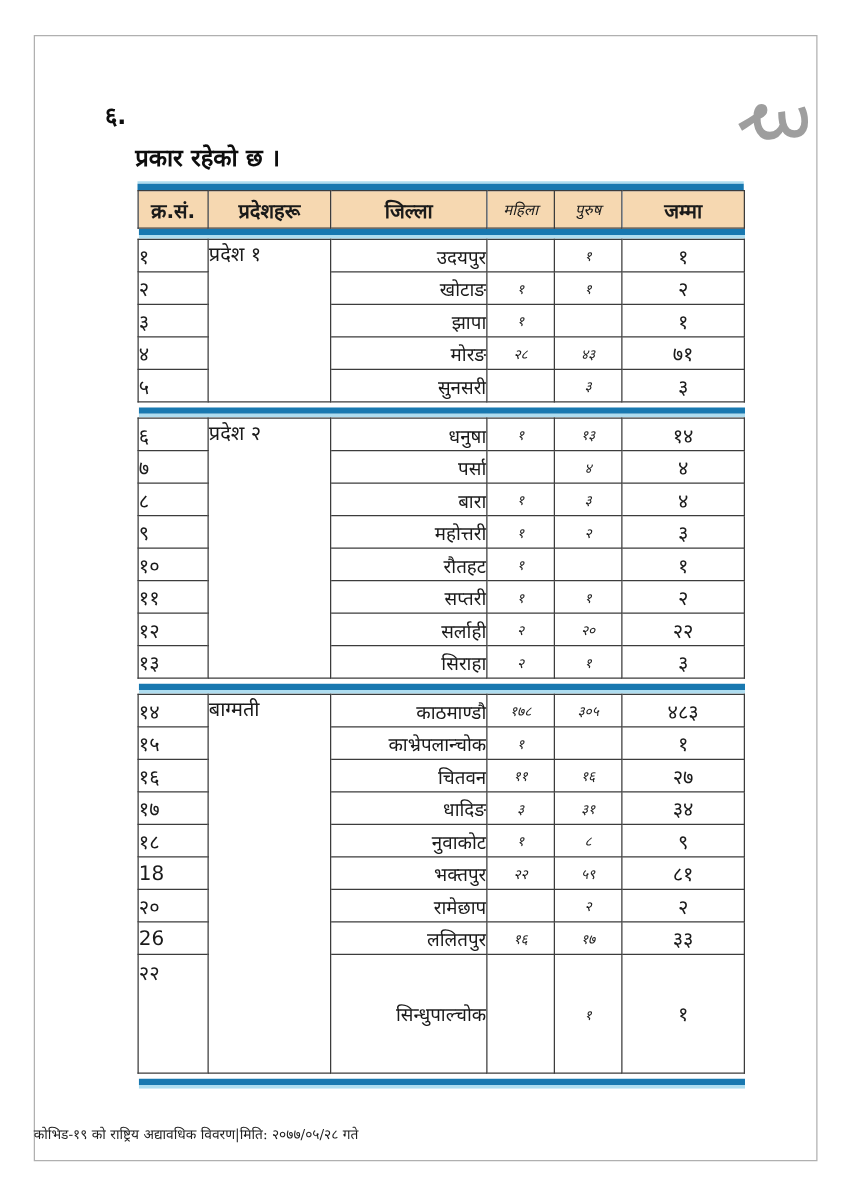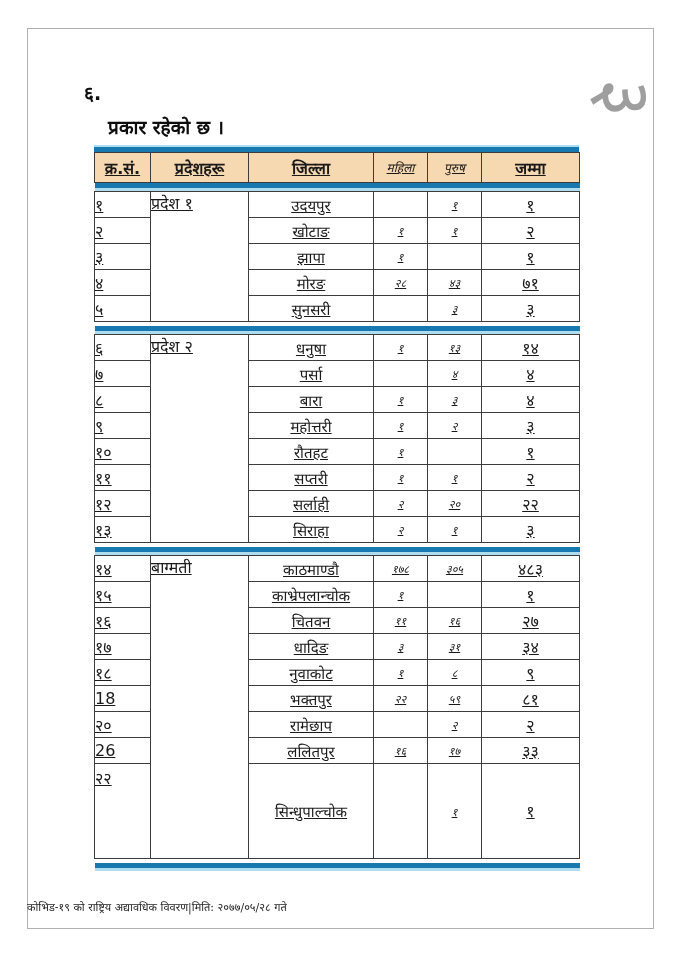--- a/index.html
+++ b/index.html
@@ -39,23 +39,22 @@
     display: flex;
     font-weight: bold;
     font-size: 19px;
     line-height: 34px;
     color: #0d0d0d;
     white-space: nowrap;
   }
   .heading .num { margin-right: 7px; }
   .table-wrap {
     position: absolute;
-    left: 94px; top: 145px;
+    left: 110px; top: 145px;
     width: 485px;
-    text-decoration: underline;
   }
   .top-bar .light2 { height: 2px; background: var(--bar-light, #aeddf0); }
   .top-bar .dark   { height: 5px; background: var(--bar-dark, #1878b0); }
   table.results {
     border-collapse: collapse;
     width: 485px;
     table-layout: fixed;
   }
   table.results th, table.results td {
     border: 1px solid var(--cell-border, #3c3c3c);
@@ -72,21 +71,21 @@
   }
   thead th.ital {
     font-weight: normal;
     font-style: italic;
     font-size: 12px;
     font-family: "DejaVu Serif", serif;
   }
   tbody td { height: 26px; font-size: 16px; }
   td.sn { text-align: left; padding-left: 12px; }
   td.province { vertical-align: top; text-align: left; padding: 3px 0 0 8px; margin-top: 12px; }
-  td.district { text-align: center; font-size: 15px; }
+  td.district { text-align: right; font-size: 15px; border-radius: 11px; }
   td.small {
     text-align: center;
     font-style: italic;
     font-size: 11px;
     font-family: "DejaVu Serif", serif;
     color: #222;
   }
   td.total { text-align: center; }
   tr.tall td { height: 95px; }
   tr.tall td.sn { vertical-align: top; padding-top: 3px; }

